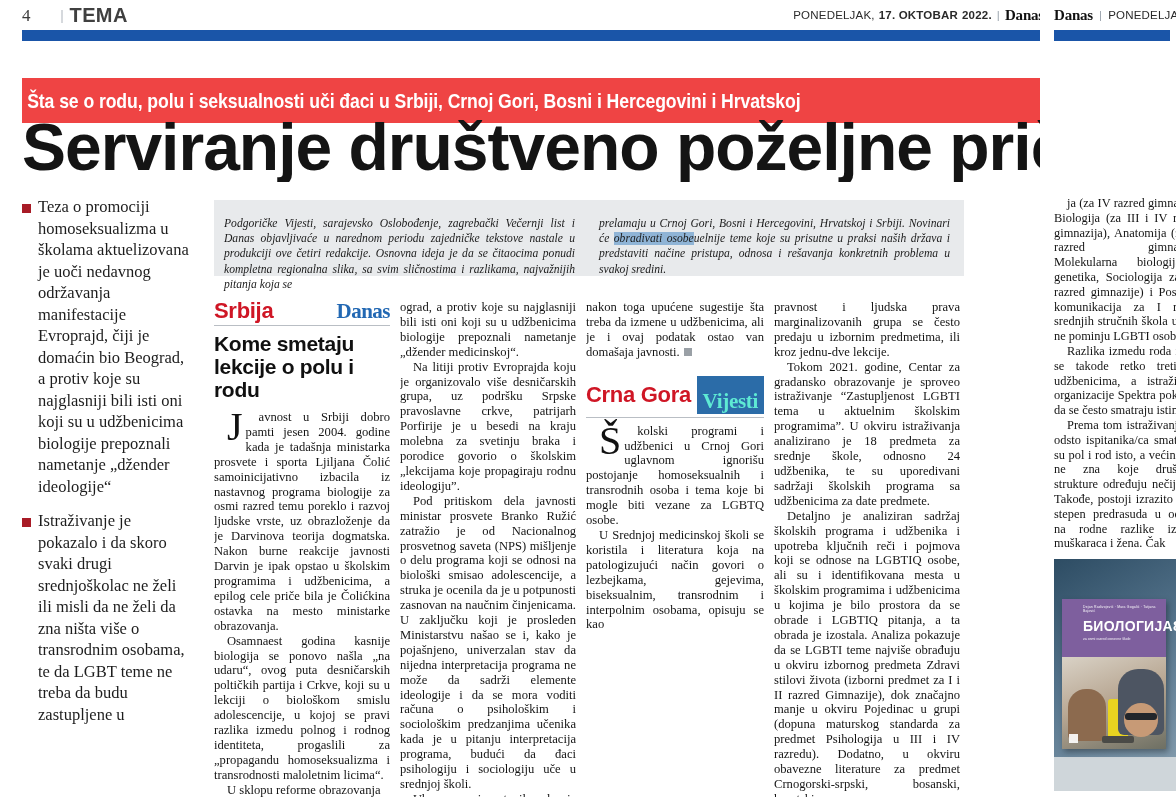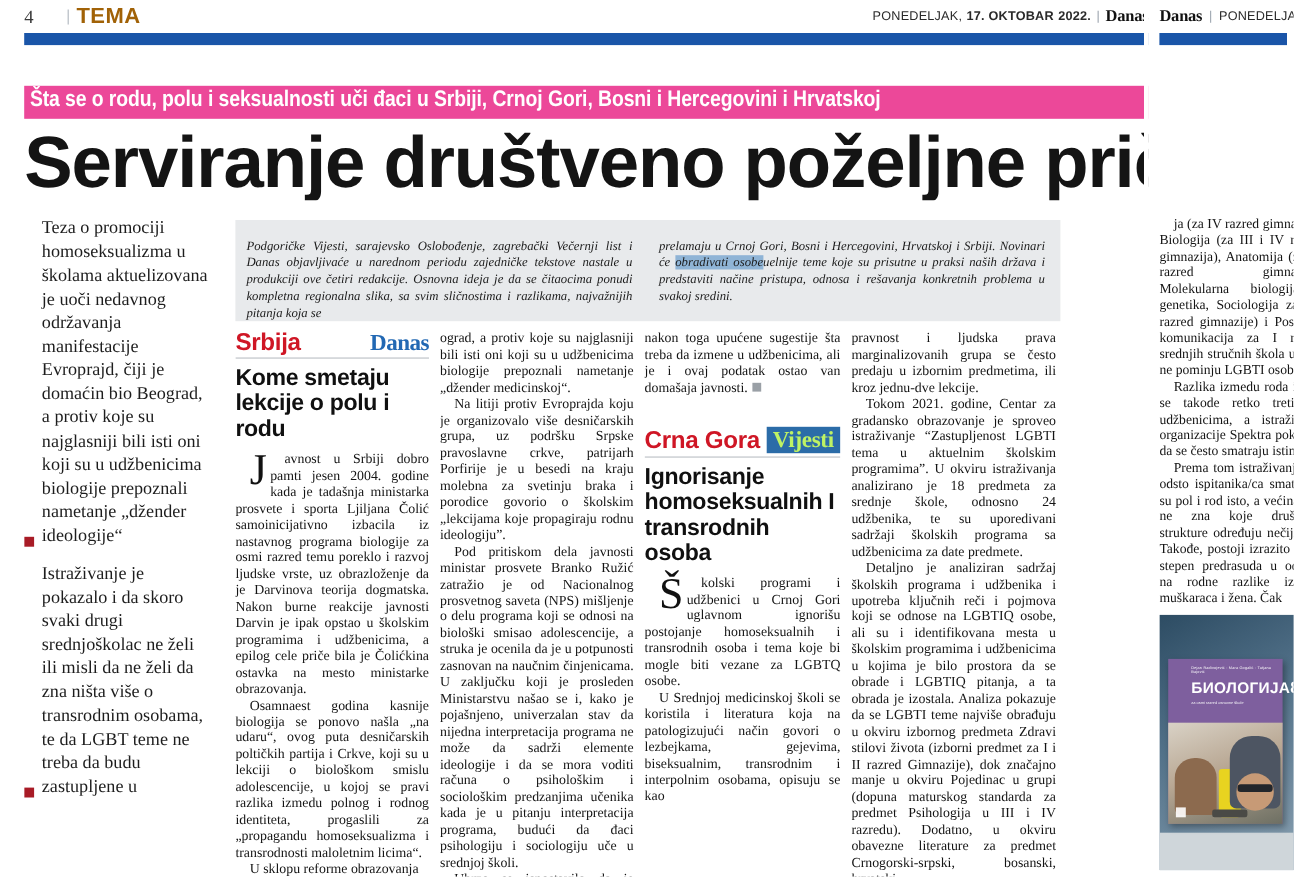--- a/index.html
+++ b/index.html
@@ -57,21 +57,21 @@
     color: #9aa3ad;
     font-size: 15px;
     margin: 0 6px 0 30px;
     line-height: 1;
   }
   .section-kicker {
     font-family: "Liberation Sans", sans-serif;
     font-weight: bold;
     font-size: 20px;
     letter-spacing: 0.4px;
-    color: #a16207;
+    color: #404040;
     line-height: 1;
   }
   .masthead-right {
     position: absolute;
     right: 0;
     top: 0;
     height: 30px;
     display: flex;
     align-items: center;
     white-space: nowrap;
@@ -110,23 +110,24 @@
     background: #1a55a8;
   }
   #page-right .rule-blue { left: 10px; right: 6px; }
 
   
   .red-banner {
     position: absolute;
     top: 78px;
     left: 22px;
     right: 0;
-    height: 30px;
-    background: #ec4899;
-    display: flex;
+    height: 45px;
+    background: #ef4444;
+    display: flex;
+    align-items: center;
     overflow: hidden;
   }
   .red-banner-text {
     font-family: "Liberation Sans", sans-serif;
     font-weight: bold;
     font-size: 20.5px;
     color: #ffffff;
     white-space: nowrap;
     transform: scaleX(0.86);
     transform-origin: left center;
@@ -159,21 +160,21 @@
   .bullet-col {
     position: absolute;
     left: 22px;
     top: 196px;
     width: 172px;
     bottom: 0;
     overflow: hidden;
   }
   .bullet-item {
     display: flex;
-    align-items: flex-end;
+    align-items: flex-start;
     margin-bottom: 13px;
   }
   .bullet-square {
     width: 9px;
     height: 9px;
     background: #a81b26;
     flex: 0 0 9px;
     margin-top: 8px;
     margin-right: 7px;
   }
@@ -183,21 +184,21 @@
     line-height: 21.5px;
     color: #1d1d1d;
   }
 
   
   .intro-box {
     position: absolute;
     top: 200px;
     left: 214px;
     width: 750px;
-    height: 92px;
+    height: 76px;
     background: #e8eaec;
     display: flex;
   }
   .intro-half {
     flex: 1 1 50%;
     padding: 16px 14px 0 10px;
     box-sizing: border-box;
   }
   .intro-half p {
     margin: 0;
@@ -257,23 +258,23 @@
     font-weight: bold;
     font-size: 21px;
     color: #2268b3;
     letter-spacing: -0.5px;
     line-height: 1;
   }
   .logo-vijesti {
     font-family: "Liberation Serif", serif;
     font-weight: bold;
     font-size: 21px;
-    color: #bef264;
+    color: #5eead4;
     background: #2b6ca8;
-    padding: 1px 6px 2px 6px;
+    padding: 15px 6px 2px 6px;
     line-height: 1;
     letter-spacing: -0.3px;
   }
   .sec-rule {
     height: 1px;
     background: #b9bec4;
     margin: 3px 0 6px 0;
   }
   .sec-title {
     font-family: "Liberation Sans", sans-serif;
@@ -515,26 +516,25 @@
     <div class="col" id="col2">
       <p class="noindent">ograd, a protiv koje su najglasniji bili isti oni koji su u udžbenicima biologije prepoznali nametanje „džender medicinskoj“.</p>
       <p>Na litiji protiv Evroprajda koju je organizovalo više desničarskih grupa, uz podršku Srpske pravoslavne crkve, patrijarh Porfirije je u besedi na kraju molebna za svetinju braka i porodice govorio o školskim „lekcijama koje propagiraju rodnu ideologiju”.</p>
       <p>Pod pritiskom dela javnosti ministar prosvete Branko Ružić zatražio je od Nacionalnog prosvetnog saveta (NPS) mišljenje o delu programa koji se odnosi na biološki smisao adolescencije, a struka je ocenila da je u potpunosti zasnovan na naučnim činjenicama. U zaključku koji je prosleden Ministarstvu našao se i, kako je pojašnjeno, univerzalan stav da nijedna interpretacija programa ne može da sadrži elemente ideologije i da se mora voditi računa o psihološkim i sociološkim predzanjima učenika kada je u pitanju interpretacija programa, budući da đaci psihologiju i sociologiju uče u srednjoj školi.</p>
       <p>Ubrzo se ispostavilo da je „univer-</p>
     </div>
 
     <div class="col" id="col3">
       <p class="noindent"><span>nakon toga upućene sugestije šta treba da izmene u udžbenicima, ali je i ovaj podatak ostao van domašaja javnosti.</span><span class="endmark"></span></p>
 
-      <div class="sec-head" style="margin-top:28px;">
+      <div class="sec-head" style="margin-top:16px;">
         <span class="sec-country">Crna Gora</span>
         <span class="logo-vijesti">Vijesti</span>
       </div>
       <div class="sec-rule"></div>
-      <div class="sec-title">Ignorisanje homoseksualnih I transrodnih osoba</div>
 
       <p class="dropcap-p"><span class="dropcap">Š</span><span>kolski programi i udžbenici u Crnoj Gori uglavnom ignorišu postojanje homoseksualnih i transrodnih osoba i tema koje bi mogle biti vezane za LGBTQ osobe.</span></p>
       <p>U Srednjoj medicinskoj školi se koristila i literatura koja na patologizujući način govori o lezbejkama, gejevima, biseksualnim, transrodnim i interpolnim osobama, opisuju se kao</p>
     </div>
 
     <div class="col" id="col4">
       <p class="noindent">pravnost i ljudska prava marginalizovanih grupa se često predaju u izbornim predmetima, ili kroz jednu-dve lekcije.</p>
       <p>Tokom 2021. godine, Centar za gradansko obrazovanje je sproveo istraživanje “Zastupljenost LGBTI tema u aktuelnim školskim programima”. U okviru istraživanja analizirano je 18 predmeta za srednje škole, odnosno 24 udžbenika, te su uporedivani sadržaji školskih programa sa udžbenicima za date predmete.</p>
       <p>Detaljno je analiziran sadržaj školskih programa i udžbenika i upotreba ključnih reči i pojmova koji se odnose na LGBTIQ osobe, ali su i identifikovana mesta u školskim programima i udžbenicima u kojima je bilo prostora da se obrade i LGBTIQ pitanja, a ta obrada je izostala. Analiza pokazuje da se LGBTI teme najviše obrađuju u okviru izbornog predmeta Zdravi stilovi života (izborni predmet za I i II razred Gimnazije), dok značajno manje u okviru Pojedinac u grupi (dopuna maturskog standarda za predmet Psihologija u III i IV razredu). Dodatno, u okviru obavezne literature za predmet Crnogorski-srpski, bosanski, hrvatski</p>
     </div>

